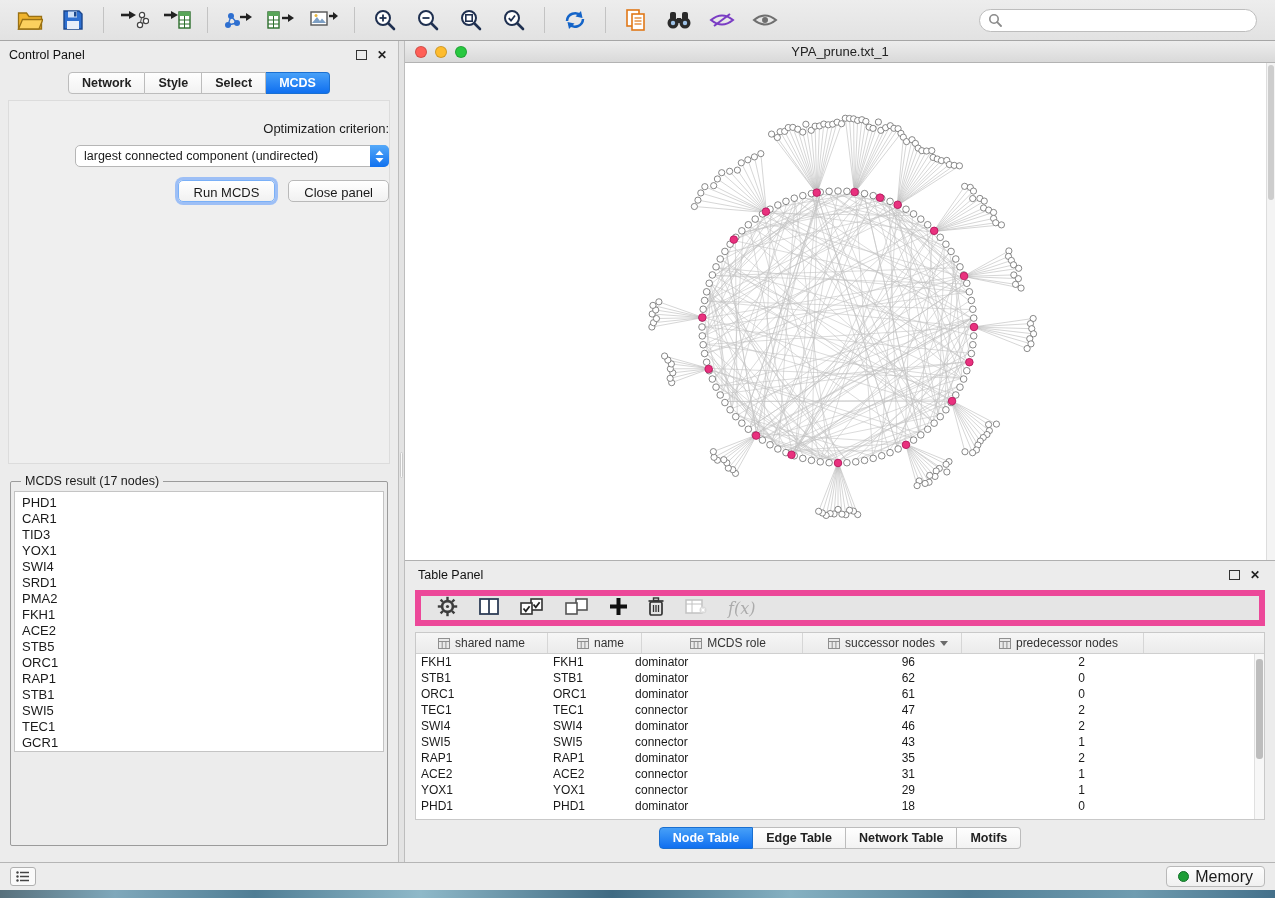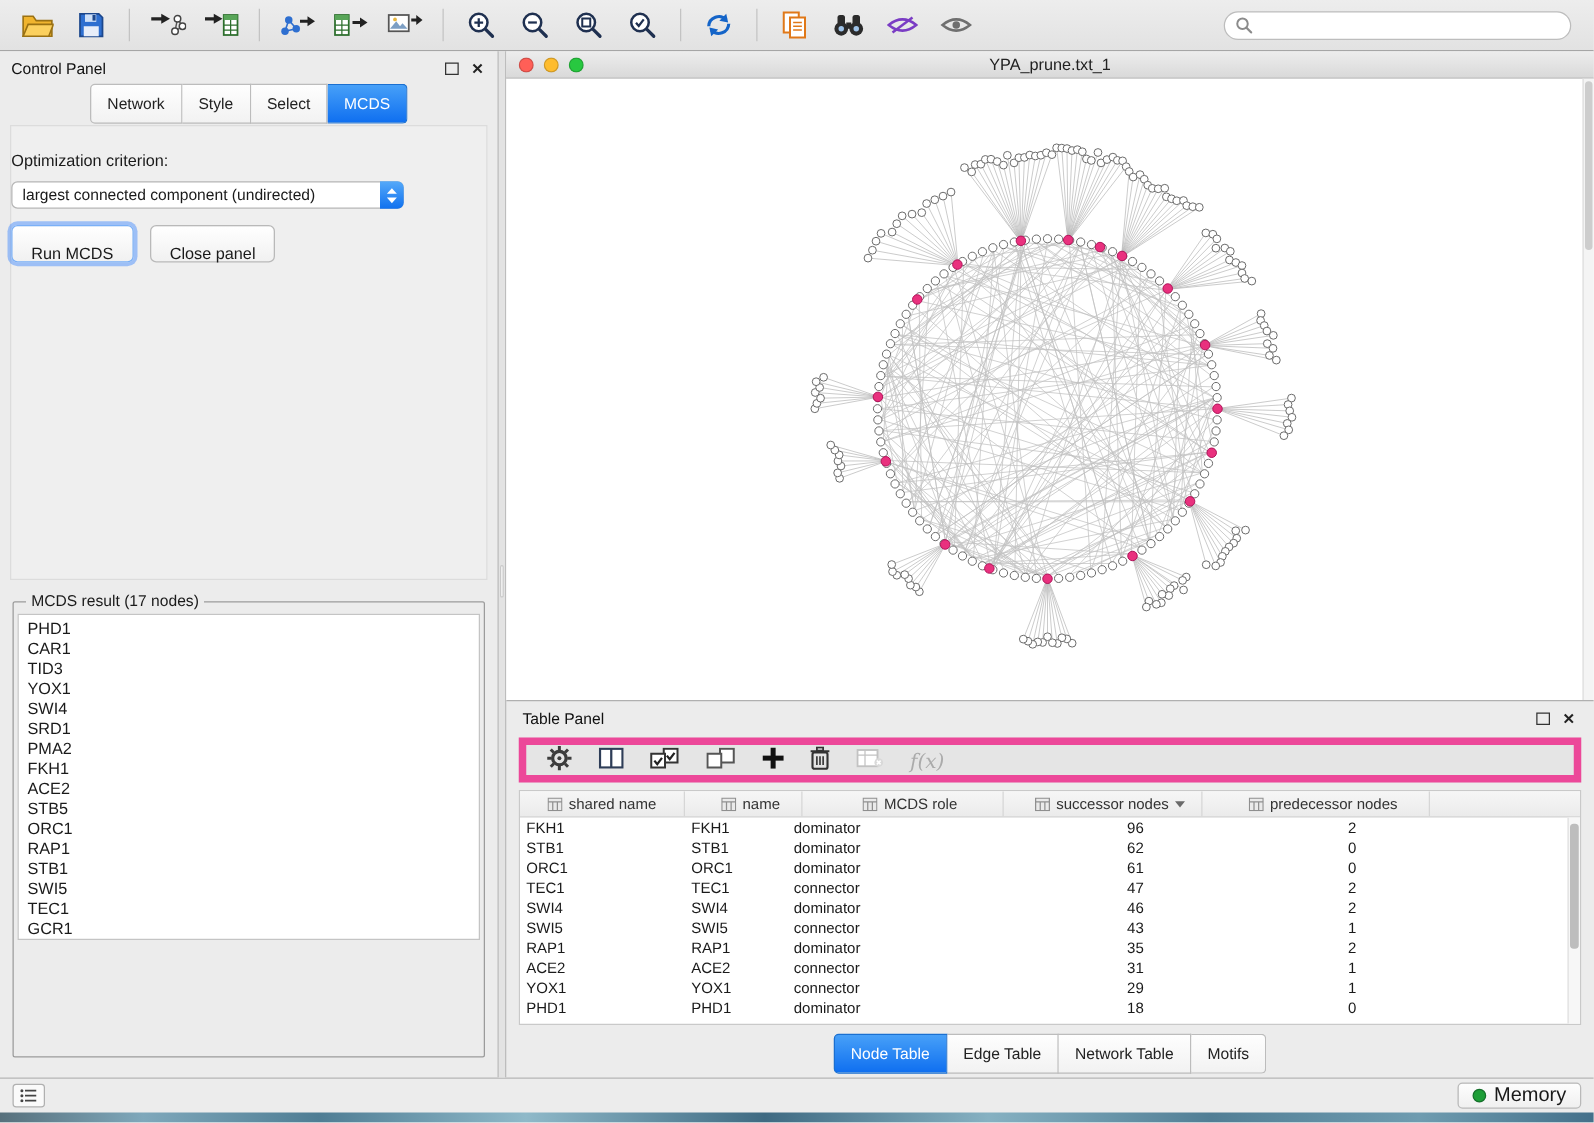--- a/index.html
+++ b/index.html
@@ -23,37 +23,37 @@
 
   
   .control-panel { width:398px; flex:none; background:#ececec; display:flex; flex-direction:column; }
   .panel-header { height:27px; flex:none; display:flex; align-items:center; padding:0 9px; gap:8px; }
   .panel-title { font-size:12.5px; color:#111; }
   .ph-spacer { flex:1; }
   .float-btn { width:11px; height:10px; border:1.4px solid #333; background:transparent; }
   .close-btn { font-size:12px; font-weight:bold; color:#222; line-height:1; padding:0 2px; }
 
   .seg { display:inline-flex; }
-  .seg-btn { font-size:12.5px; padding:3px 13px; height:32px; background:linear-gradient(#fefefe,#f2f2f2);
-             border:1px solid #bcbcbc; border-left:none; color:#222; }
+  .seg-btn { font-size:12.5px; padding:3px 13px; height:22px; background:linear-gradient(#fefefe,#f2f2f2);
+             border:1px solid #bcbcbc; border-left:none; color:#222;font-weight:bold; }
   .seg-btn:first-child { border-left:1px solid #bcbcbc; border-radius:4px 0 0 4px; }
   .seg-btn:last-child { border-radius:0 4px 4px 0; }
   .seg-btn.active { background:linear-gradient(#47a0f8,#0f6ff0); color:#fff; border-color:#1a6fd0; }
   .cp-tabs-row { height:30px; flex:none; display:flex; justify-content:center; align-items:center; }
 
   .cp-content { height:364px; flex:none; margin:2px 8px 0; background:#efefef; border:1px solid #dcdcdc;
-                display:flex; flex-direction:column; align-items:flex-start; }
+                display:flex; flex-direction:column; align-items:flex-end; }
   .opt-label { margin-top:20px; font-size:13px; }
   .select { margin-top:9px; width:314px; height:22px; background:#fff; border:1px solid #b6b6b6; border-radius:5px;
             display:flex; align-items:center; position:relative; }
   .select-value { flex:1; padding:0 8px; font-size:12.5px; white-space:nowrap; overflow:hidden; }
   .select-stepper { width:19px; height:22px; margin:-1px -1px -1px 0; border-radius:0 5px 5px 0;
                     background:linear-gradient(#55a9f9,#1071ef); display:flex; align-items:center; justify-content:center; }
   .btn-row { margin-top:13px; display:flex; gap:13px; }
-  .push-btn { height:22px; padding:14px 15px; font-size:13px; background:linear-gradient(#ffffff,#f1f1f1);
+  .push-btn { height:22px; padding:4px 15px; font-size:13px; background:linear-gradient(#ffffff,#f1f1f1);
               border:1px solid #b9b9b9; border-radius:5px; }
   .push-btn.focused { border-color:#7ab0f7; box-shadow:0 0 0 3px rgba(58,134,255,.45); }
 
   fieldset.mcds-group { margin:10px 10px 0; height:372px; flex:none; border:1px solid #9b9b9b; border-radius:2px; padding:3px; }
   fieldset.mcds-group legend { font-size:12.5px; padding:0 4px; margin-left:7px; }
   .mcds-list { height:100%; background:#fff; border:1px solid #c4c4c4; overflow:hidden; padding-top:3px; }
   .mcds-item { font-size:13px; line-height:16px; padding-left:7px; }
 
   
   .splitter { width:7px; flex:none; background:#e3e3e3; border-left:1px solid #bdbdbd; border-right:1px solid #bdbdbd; position:relative; }

